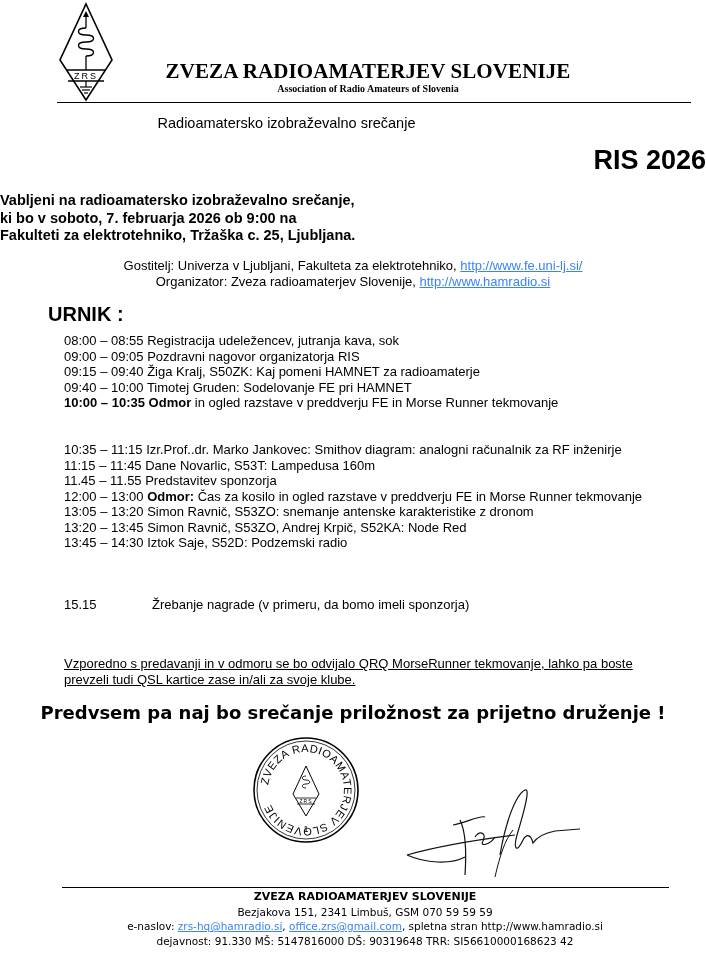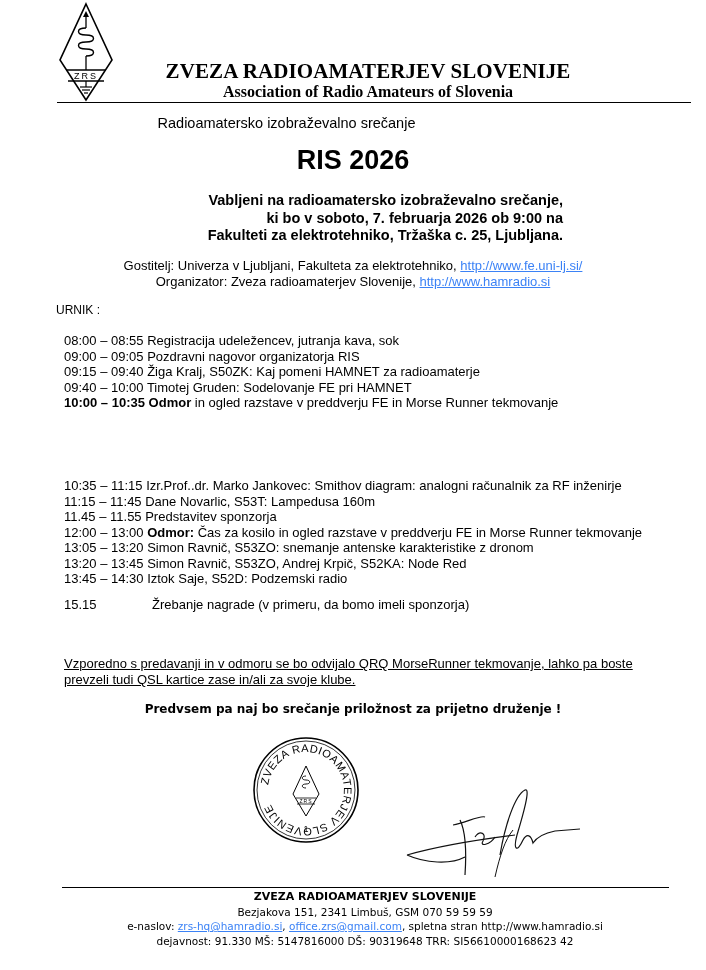--- a/index.html
+++ b/index.html
@@ -1,36 +1,36 @@
 <!DOCTYPE html>
 <html><head>
 <meta charset="utf-8">
 <style>
   html, body { margin: 0; padding: 0; background: #ffffff; }
   body { width: 706px; height: 970px; position: relative; overflow: hidden; color: #000; font-family: "Liberation Sans", sans-serif; }
   .abs { position: absolute; }
   .logo { left: 56px; top: 2px; width: 60px; height: 100px; }
   .org-title { left: 148px; top: 59px; width: 440px; text-align: center; font-family: "Liberation Serif", serif; font-weight: bold; font-size: 21px; letter-spacing: 0.1px; white-space: nowrap; }
-  .org-sub { left: 148px; top: 83px; width: 440px; text-align: center; font-family: "Liberation Serif", serif; font-weight: bold; font-size: 16px; white-space: nowrap; }
+  .org-sub { left: 148px; top: 83px; width: 440px; text-align: center; font-family: "Liberation Serif", serif; font-weight: bold; font-size: 10px; white-space: nowrap; }
   .hr-top { left: 57px; top: 102px; width: 634px; height: 0; border-top: 1.5px solid #000; }
   .event-sub { left: 0; top: 115px; width: 573px; text-align: center; font-size: 14.5px; }
-  .event-title { left: 0; top: 145px; width: 706px; text-align: center; font-size: 27px; font-weight: bold; }
-  .invite { left: 0; top: 192px; width: 563px; text-align: right; font-size: 14.5px; font-weight: bold; line-height: 17.5px; }
+  .event-title { left: 0; top: 145px; width: 706px; text-align: right; font-size: 27px; font-weight: bold; }
+  .invite { left: 0; top: 192px; width: 563px; text-align: left; font-size: 14.5px; font-weight: bold; line-height: 17.5px; }
   .hosts { left: 0; top: 258px; width: 706px; text-align: center; font-size: 13px; line-height: 15.5px; }
   a.link { color: #3b82f6; text-decoration: underline; }
-  .urnik { left: 56px; top: 303px; font-size: 12px; font-weight: normal; }
+  .urnik { left: 48px; top: 303px; font-size: 20px; font-weight: bold; }
   .sched { left: 64px; font-size: 13px; line-height: 15.5px; white-space: nowrap; }
   .sched .row { display: block; }
   .sched b { font-weight: bold; }
   .s1 { top: 333px; }
-  .s2 { top: 442px; margin-top: 36px; }
+  .s2 { top: 442px; }
   .s3 { top: 597px; }
   .wrap-row { white-space: normal; width: 600px; }
   .note { left: 64px; top: 656px; width: 600px; font-size: 13px; line-height: 16px; text-decoration: underline; }
-  .closing { left: 0; top: 702px; width: 706px; text-align: center; font-family: "DejaVu Sans", sans-serif; font-size: 12px; font-weight: bold; }
+  .closing { left: 0; top: 702px; width: 706px; text-align: center; font-family: "DejaVu Sans", sans-serif; font-size: 18px; font-weight: bold; }
   .stamp { left: 252px; top: 736px; width: 108px; height: 108px; }
   .president { left: 379px; top: 766px; font-size: 13px; line-height: 16px; white-space: nowrap; }
   .president .l2 { padding-left: 37px; display: block; }
   .signature { left: 405px; top: 785px; width: 175px; height: 95px; }
   .hr-bot { left: 62px; top: 887px; width: 607px; height: 0; border-top: 1.5px solid #000; }
   .footer { left: 0; top: 890px; width: 730px; text-align: center; font-family: "DejaVu Sans", sans-serif; font-size: 10.5px; line-height: 14.5px; }
   .footer .fh { font-weight: bold; font-size: 11px; }
 </style>
 </head>
 <body>

